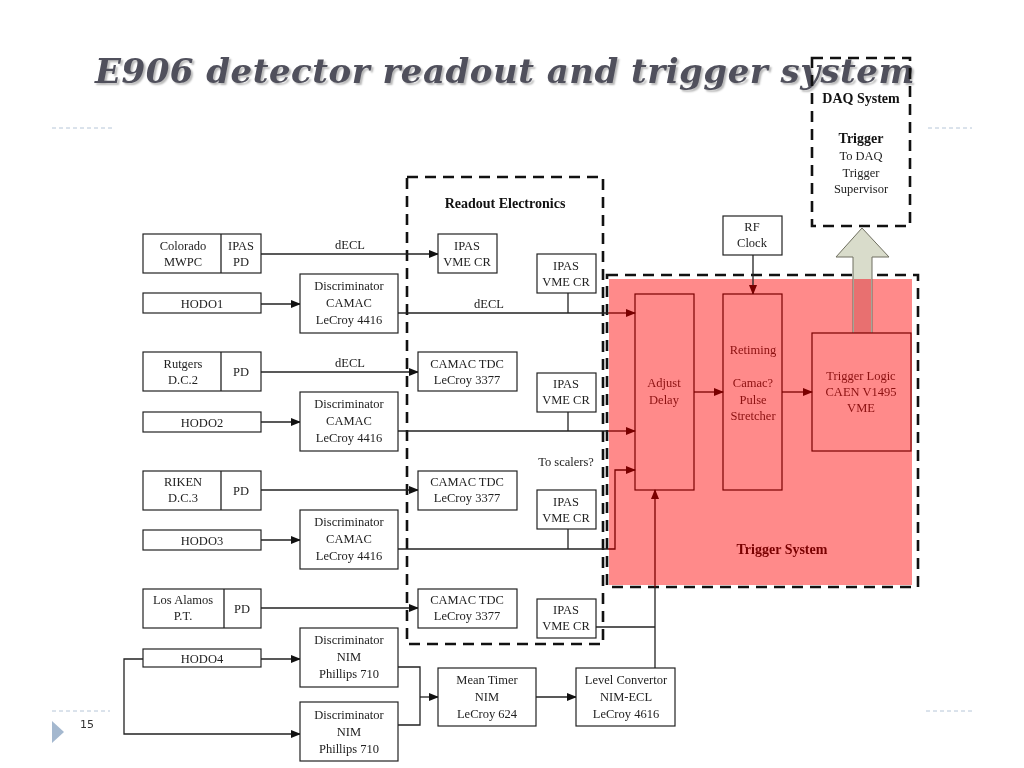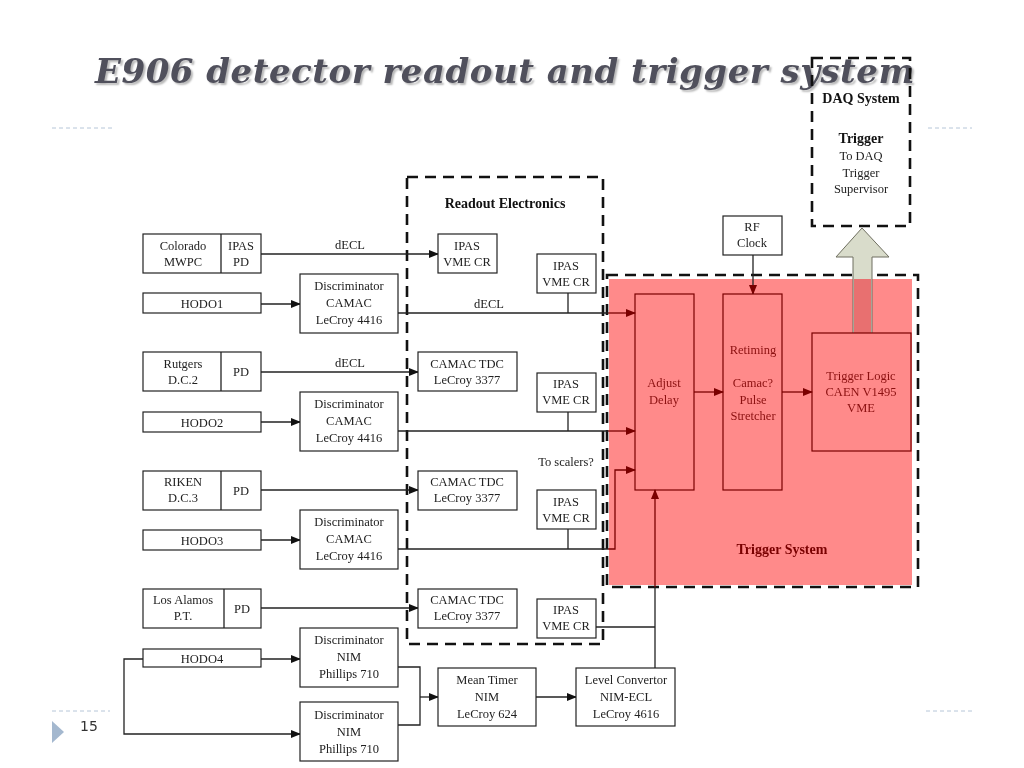--- a/index.html
+++ b/index.html
@@ -9,21 +9,21 @@
   .box { fill:#fff; stroke:#222; stroke-width:1.2; }
   .redbox { fill:#ff8a8a; stroke:#7a0000; stroke-width:1.2; }
   .line { stroke:#222; stroke-width:1.3; fill:none; }
   .rline { stroke:#7a0000; stroke-width:1.3; fill:none; }
   .dash { stroke:#111; stroke-width:2.6; fill:none; stroke-dasharray:11 7; }
   .t { font-family:"Liberation Serif", serif; font-size:12.5px; fill:#222; text-anchor:middle; }
   .tr { font-family:"Liberation Serif", serif; font-size:12.5px; fill:#8b1010; text-anchor:middle; }
   .tb { font-family:"Liberation Serif", serif; font-size:14px; font-weight:bold; fill:#111; text-anchor:middle; }
   .tbr { font-family:"Liberation Serif", serif; font-size:14px; font-weight:bold; fill:#7a0000; text-anchor:middle; }
   .deco { stroke:#b6c6d8; stroke-width:1; stroke-dasharray:4 3; }
-  #page-number { position:absolute; left:80px; top:718px; font-family:"DejaVu Sans", sans-serif; font-size:14px; color:#333; }
+  #page-number { position:absolute; left:80px; top:718px; font-family:"DejaVu Sans", sans-serif; font-size:11px; color:#333; }
 </style>
 </head>
 <body>
 
 <div id="slide-title">E906 detector readout and trigger system</div>
 
 <svg id="diagram" width="1024" height="768" viewBox="0 0 1024 768">
   <defs>
     <marker id="ah" markerWidth="10" markerHeight="8" refX="9" refY="4" orient="auto" markerUnits="userSpaceOnUse">
       <path d="M0,0 L10,4 L0,8 z" fill="#111"></path>

